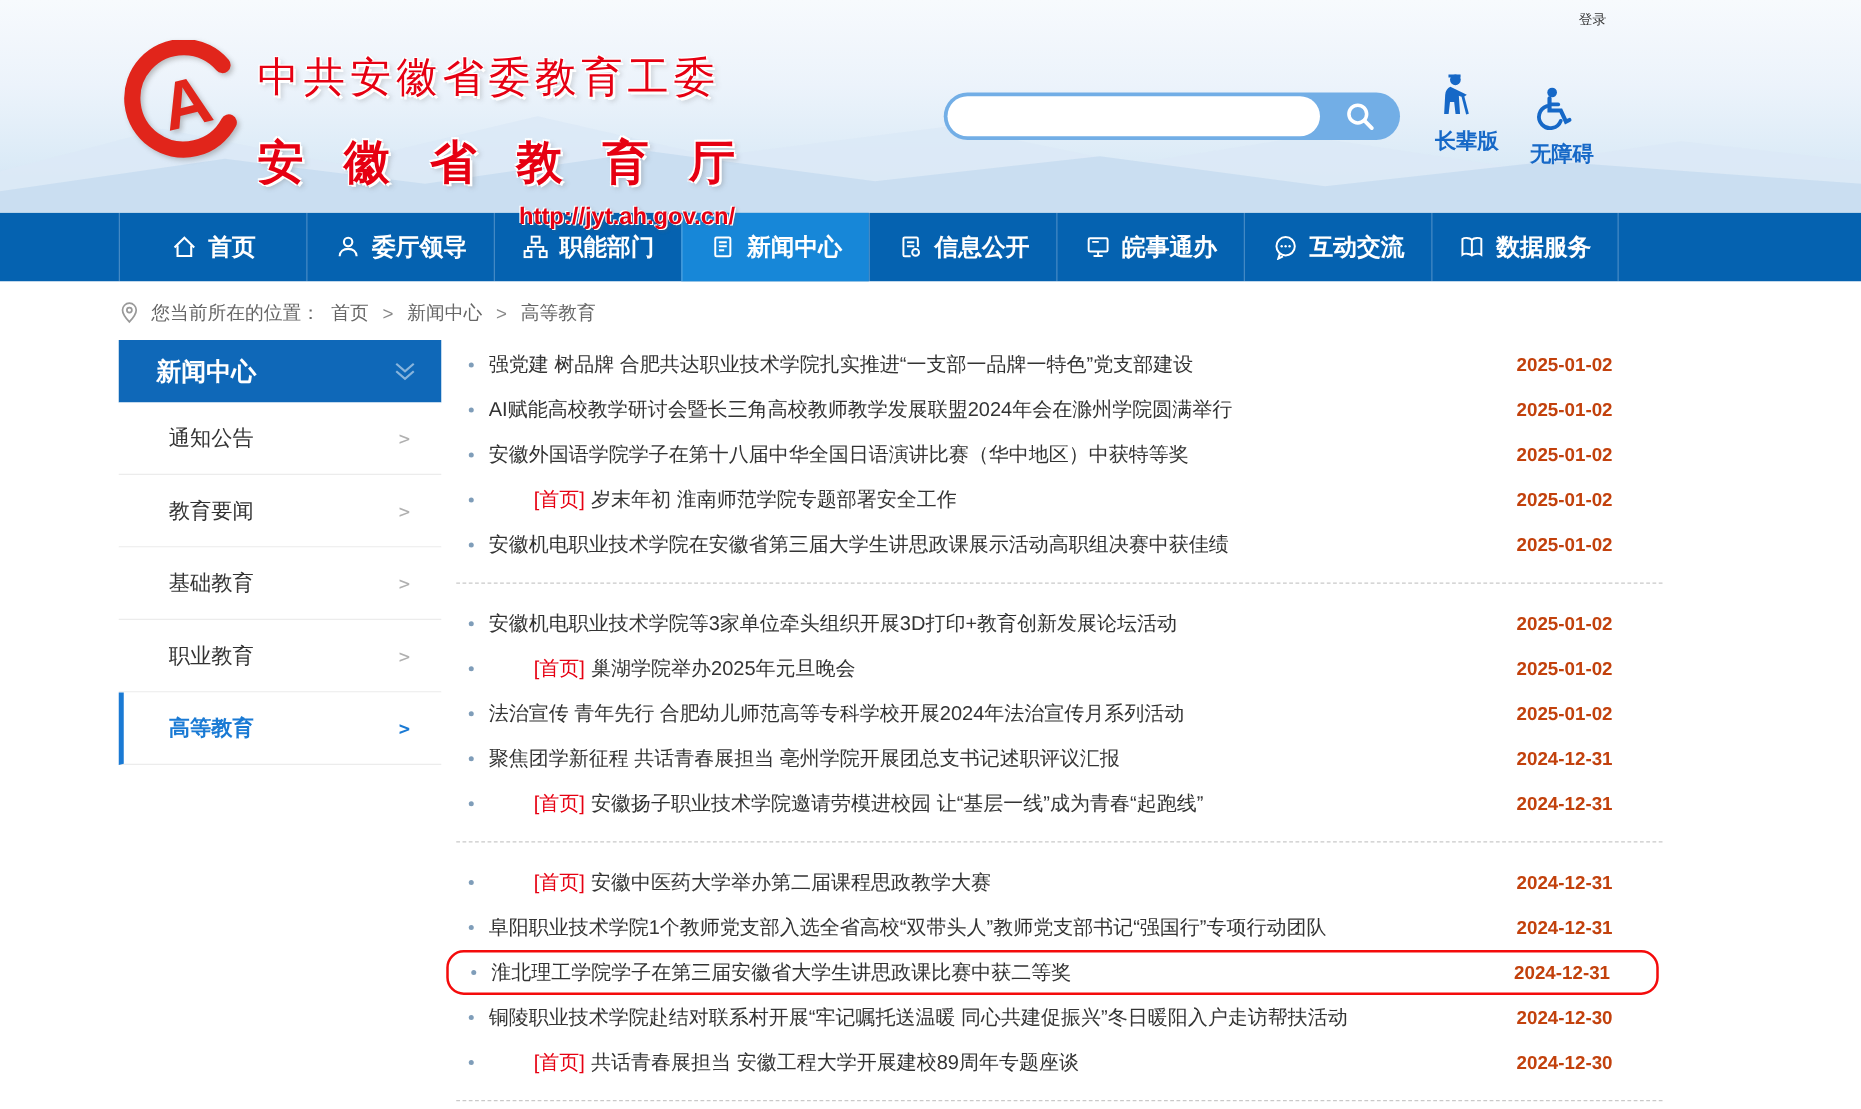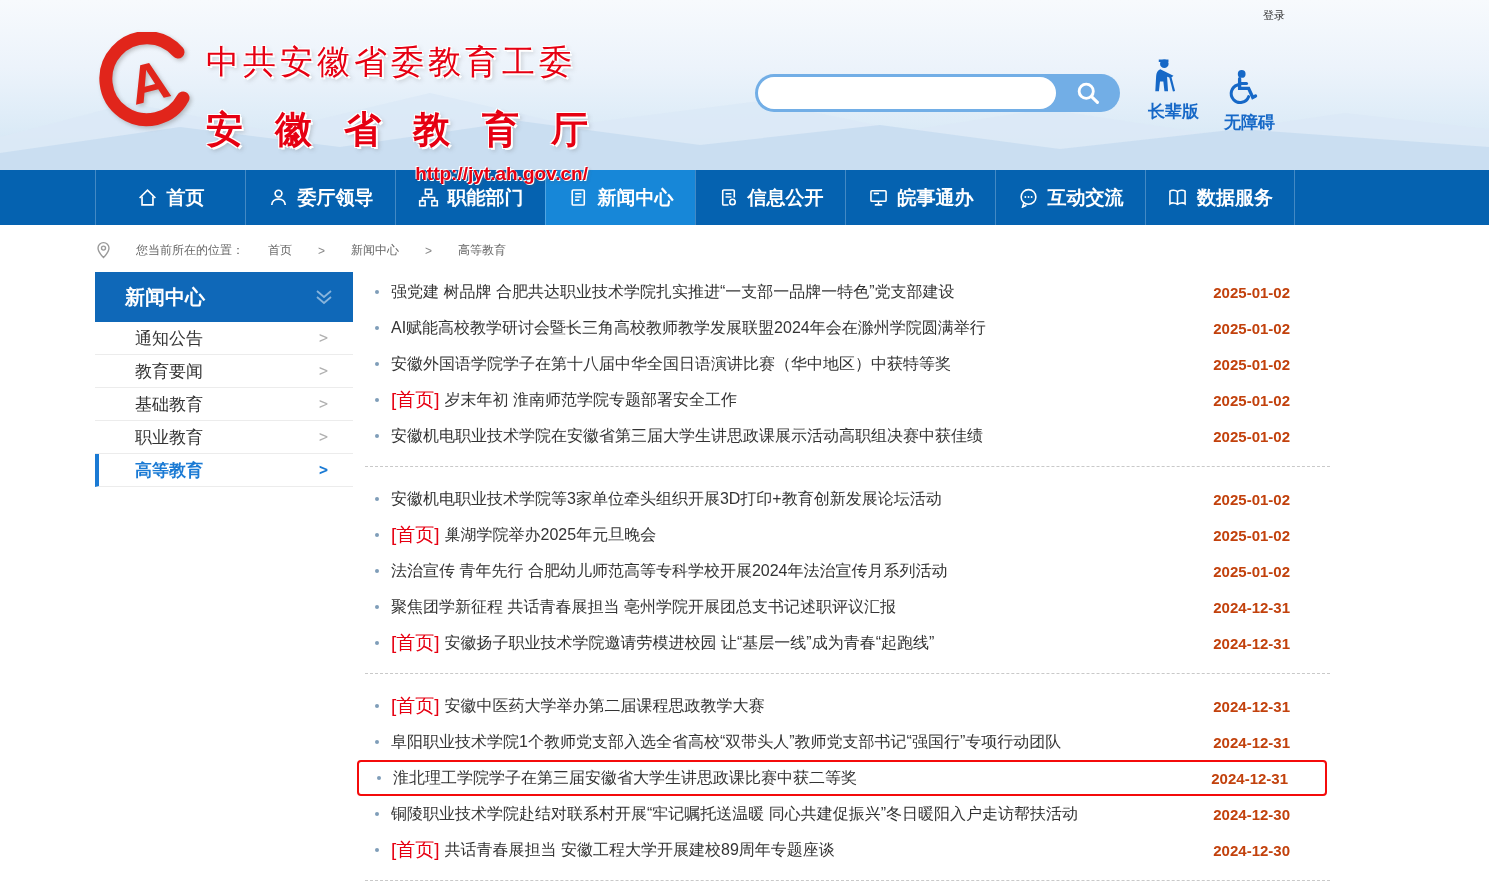--- a/index.html
+++ b/index.html
@@ -34,47 +34,47 @@
   .tool-access { left:1224px; top:69px; }
   
   .nav { height:55px; background:#0562b0; }
   .nav-inner { margin-left:95px; height:100%; display:flex; }
   .nav-item { width:150px; height:100%; display:flex; align-items:center; justify-content:center;
               gap:9px; color:#fff; font-size:19px; font-weight:bold; cursor:pointer;
               border-left:1px solid rgba(255,255,255,.25); text-decoration:none; }
   .nav-item:last-child { border-right:1px solid rgba(255,255,255,.25); }
   .nav-item.active { background:#1787d8; }
   
-  .crumb { margin:16px 0 12px 95px; display:flex; align-items:center; gap:24px;
-           font-size:12px; color:#666; }
+  .crumb { margin:16px 0 12px 95px; display:flex; align-items:flex-end; gap:9px;
+           font-size:15px; color:#666; }
   .crumb a { color:#666; text-decoration:none; }
   .crumb .sep { color:#888; margin:0 2px; }
   
   .content { margin-left:95px; width:1235px; display:flex; align-items:flex-start; }
   .sidebar { width:258px; flex:none; }
   .side-header { height:50px; background:#0f68b8; color:#fff; display:flex; align-items:center;
                  justify-content:space-between; padding:0 20px 0 30px; font-size:20px; font-weight:bold; }
-  .side-item { height:33px; display:flex; align-items:center; justify-content:space-between;
+  .side-item { height:58px; display:flex; align-items:center; justify-content:space-between;
                padding:0 25px 0 40px; font-size:17px; color:#333; background:#fff;
                border-bottom:1px solid #ececec; cursor:pointer; text-decoration:none; }
   .side-item .arr { color:#b0b0b0; font-size:15px; font-family:"DejaVu Sans Mono",monospace; }
   .side-item.active { color:#1a7ad4; font-weight:bold; border-left:4px solid #1a7ad4; padding-left:36px; }
   .side-item.active .arr { color:#1a7ad4; }
   
   .news { flex:1; margin-left:12px; }
   .group { padding:14px 0 12px; border-bottom:1px dashed #c9c9c9; }
   .group:first-child { padding-top:2px; }
   .row { height:36px; display:flex; align-items:center; padding-right:40px; }
   .dot { width:4px; height:4px; border-radius:50%; background:#7f9db9; margin:0 12px 0 10px; flex:none; }
-  .tag { color:#e60012; font-size:19px; margin-right:5px; white-space:nowrap; }
+  .tag { color:#e60012; font-size:16px; margin-right:5px; white-space:nowrap;margin-left:36px; }
   .tag:empty { display:none; margin:0; }
   .title { color:#333; font-size:16px; text-decoration:none; white-space:nowrap;
            overflow:hidden; text-overflow:ellipsis; }
   .date { margin-left:auto; color:#c2410c; font-size:15px; flex:none; padding-left:20px;font-weight:bold; }
-  .row.highlight { border:2px solid #f40b0b; border-radius:4px; margin-left:-8px; margin-right:3px;
+  .row.highlight { border:2px solid #f40b0b; border-radius:14px; margin-left:-8px; margin-right:3px;
                    padding-left:8px; padding-right:37px; }
 </style>
 </head>
 <body>
 
 <header class="banner">
   <svg class="mountains" width="1489" height="95" viewBox="0 0 1489 95">
     <path d="M0 62 L130 28 L270 56 L430 18 L570 50 L760 26 L905 56 L1045 34 L1205 58 L1345 38 L1489 54 V95 H0 Z" fill="#dce9f6" opacity="0.9"></path>
     <path d="M0 78 L180 52 L340 72 L520 46 L700 70 L880 50 L1060 74 L1240 54 L1489 72 V95 H0 Z" fill="#c7dcf0" opacity="0.85"></path>
   </svg>

